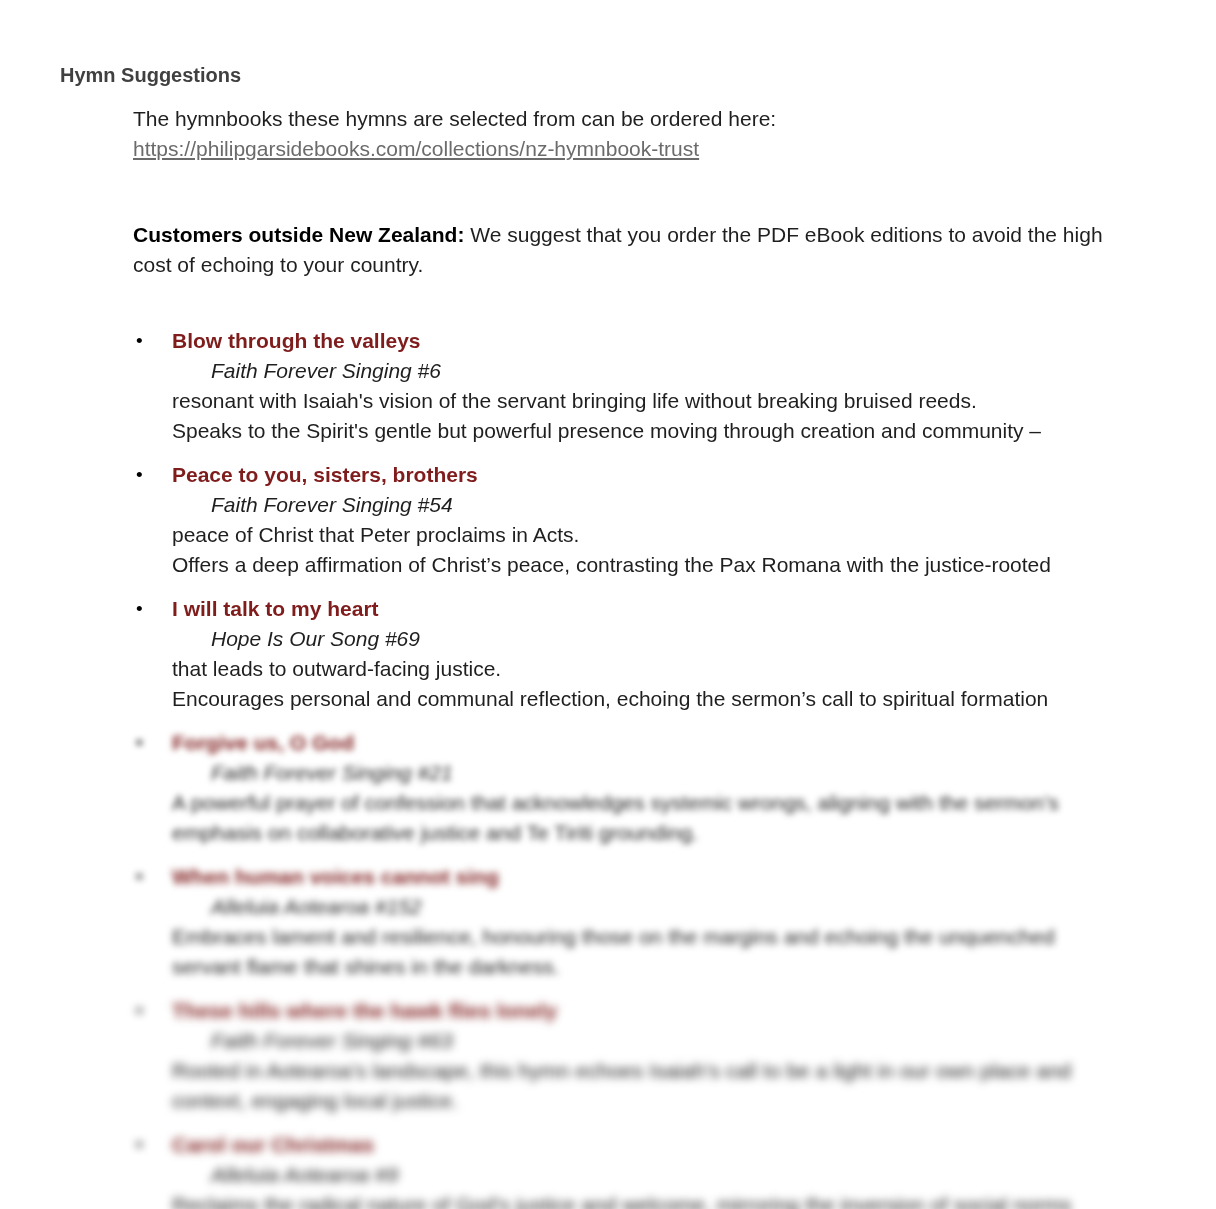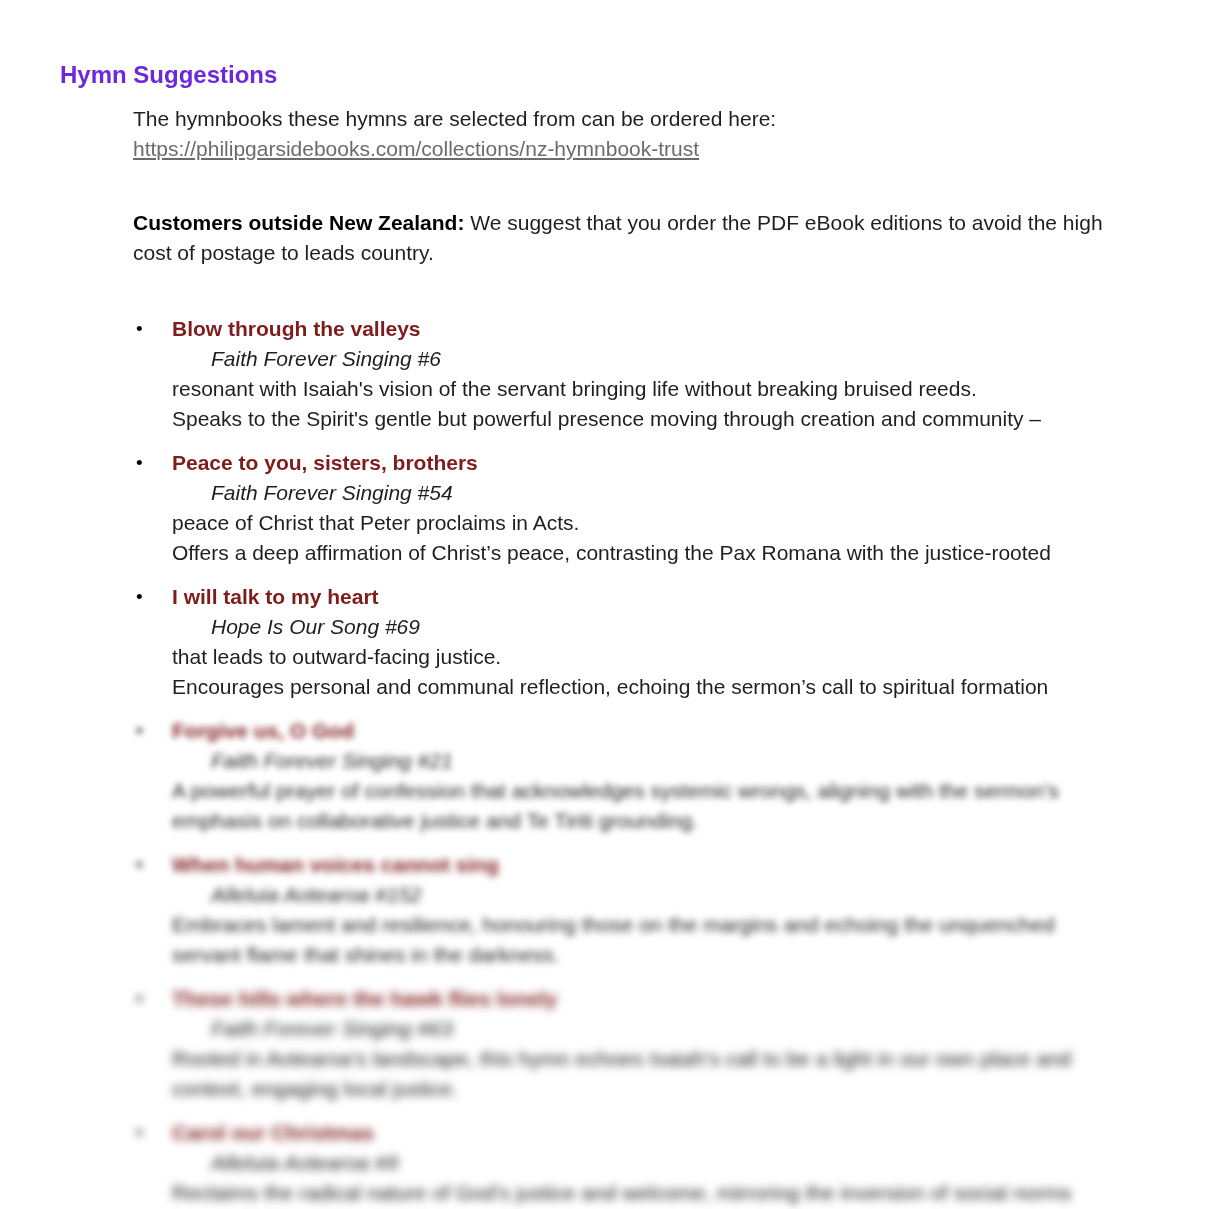--- a/index.html
+++ b/index.html
@@ -12,43 +12,43 @@
     height: 1209px;
     overflow: hidden;
     font-family: "Liberation Sans", sans-serif;
     color: #1f1f1f;
   }
   .page {
     padding: 60px 36px 0 60px;
   }
   .doc-heading {
     margin: 0;
-    font-size: 24px;
+    font-size: 20px;
     line-height: 30px;
     font-weight: bold;
-    color: #6d28d9;
+    color: #404040;
   }
   .content {
     margin-left: 73px; 
     font-size: 21px;
     line-height: 30px;
   }
   .line {
     white-space: nowrap;
   }
   .intro {
     margin-top: 14px;
   }
   .doc-link {
     color: #6b6b6b;
     text-decoration: underline;
     cursor: pointer;
   }
   .notice {
-    margin-top: 44px;
+    margin-top: 56px;
   }
   .bold-inline {
     font-weight: bold;
     color: #000000;
   }
   .hymn-list {
     margin-top: 46px;
   }
   .hymn-item {
     display: flex;
@@ -100,21 +100,21 @@
       <div class="line">The hymnbooks these hymns are selected from can be ordered here:</div>
       <div class="line">
         <a class="doc-link">https://philipgarsidebooks.com/collections/nz-hymnbook-trust</a>
       </div>
     </div>
 
     <div class="notice">
       <div class="line">
         <span class="bold-inline">Customers outside New Zealand:</span><span> We suggest that you order the PDF eBook editions to avoid the high</span>
       </div>
-      <div class="line">cost of postage to leads country.</div>
+      <div class="line">cost of echoing to your country.</div>
     </div>
 
     <div class="hymn-list">
 
       <div class="hymn-item">
         <span class="bullet">•</span>
         <div class="hymn-body">
           <div class="hymn-title">Blow through the valleys</div>
           <div class="hymn-source">Faith Forever Singing #6</div>
           <div class="hymn-desc-line">resonant with Isaiah's vision of the servant bringing life without breaking bruised reeds.</div>

